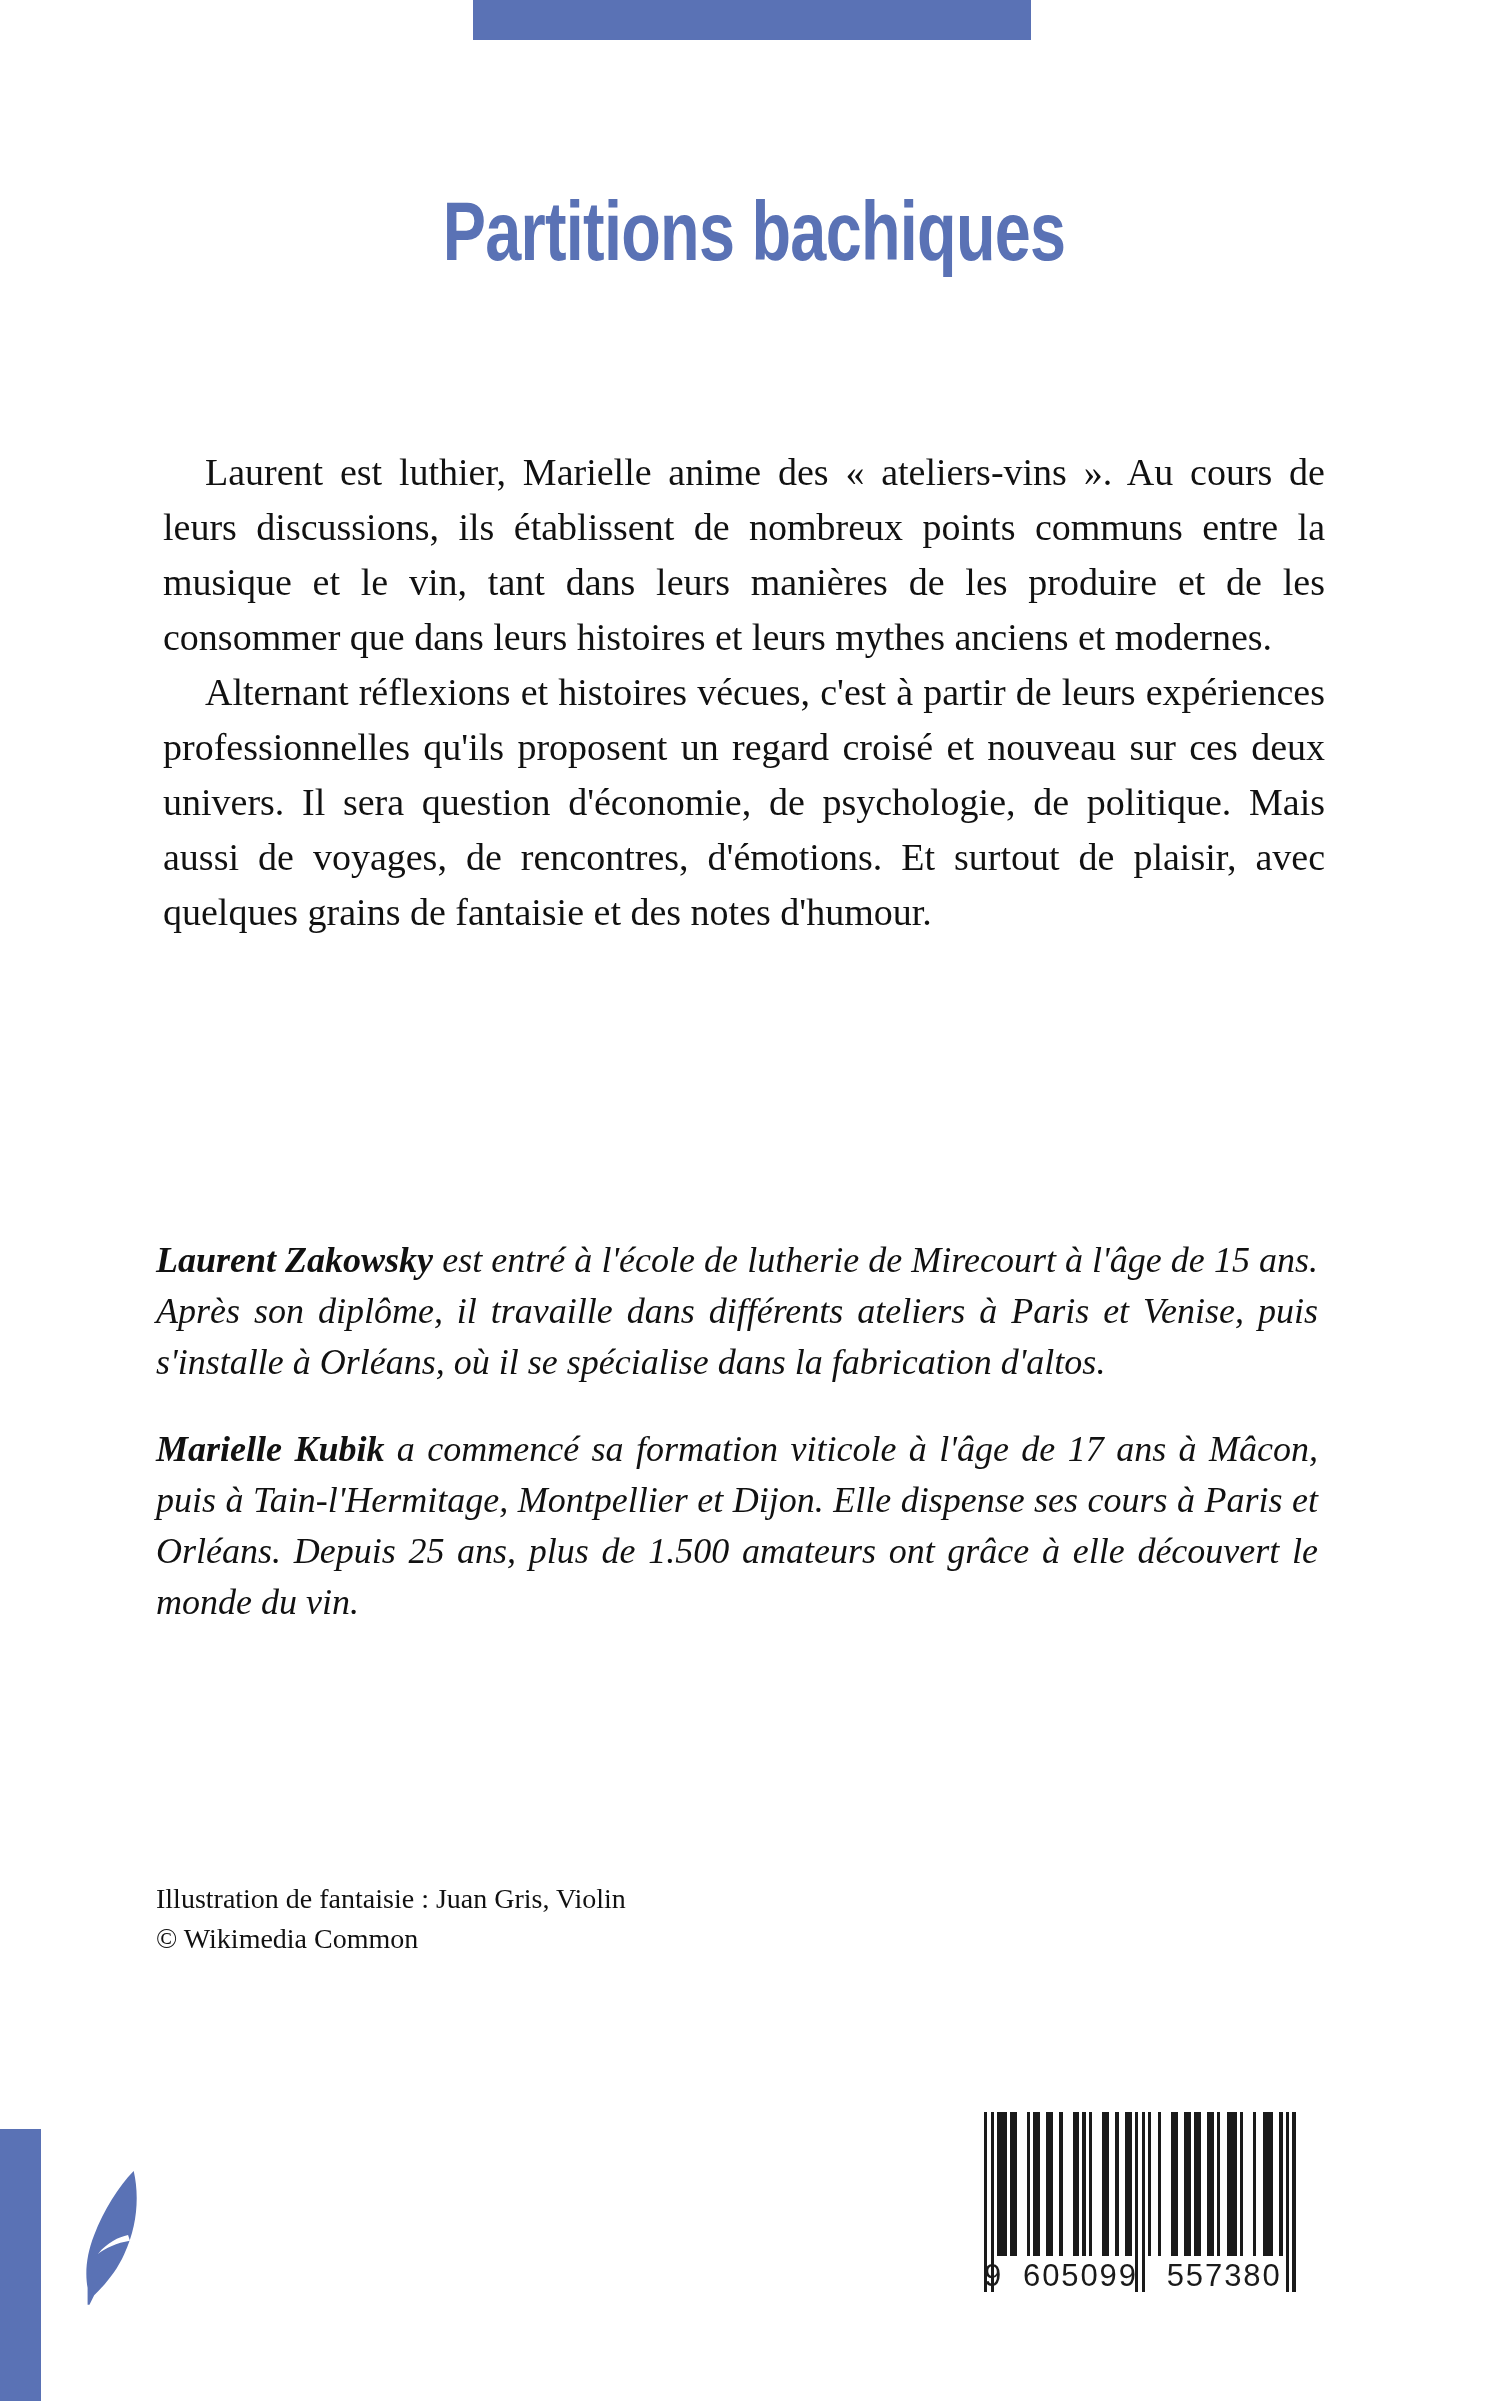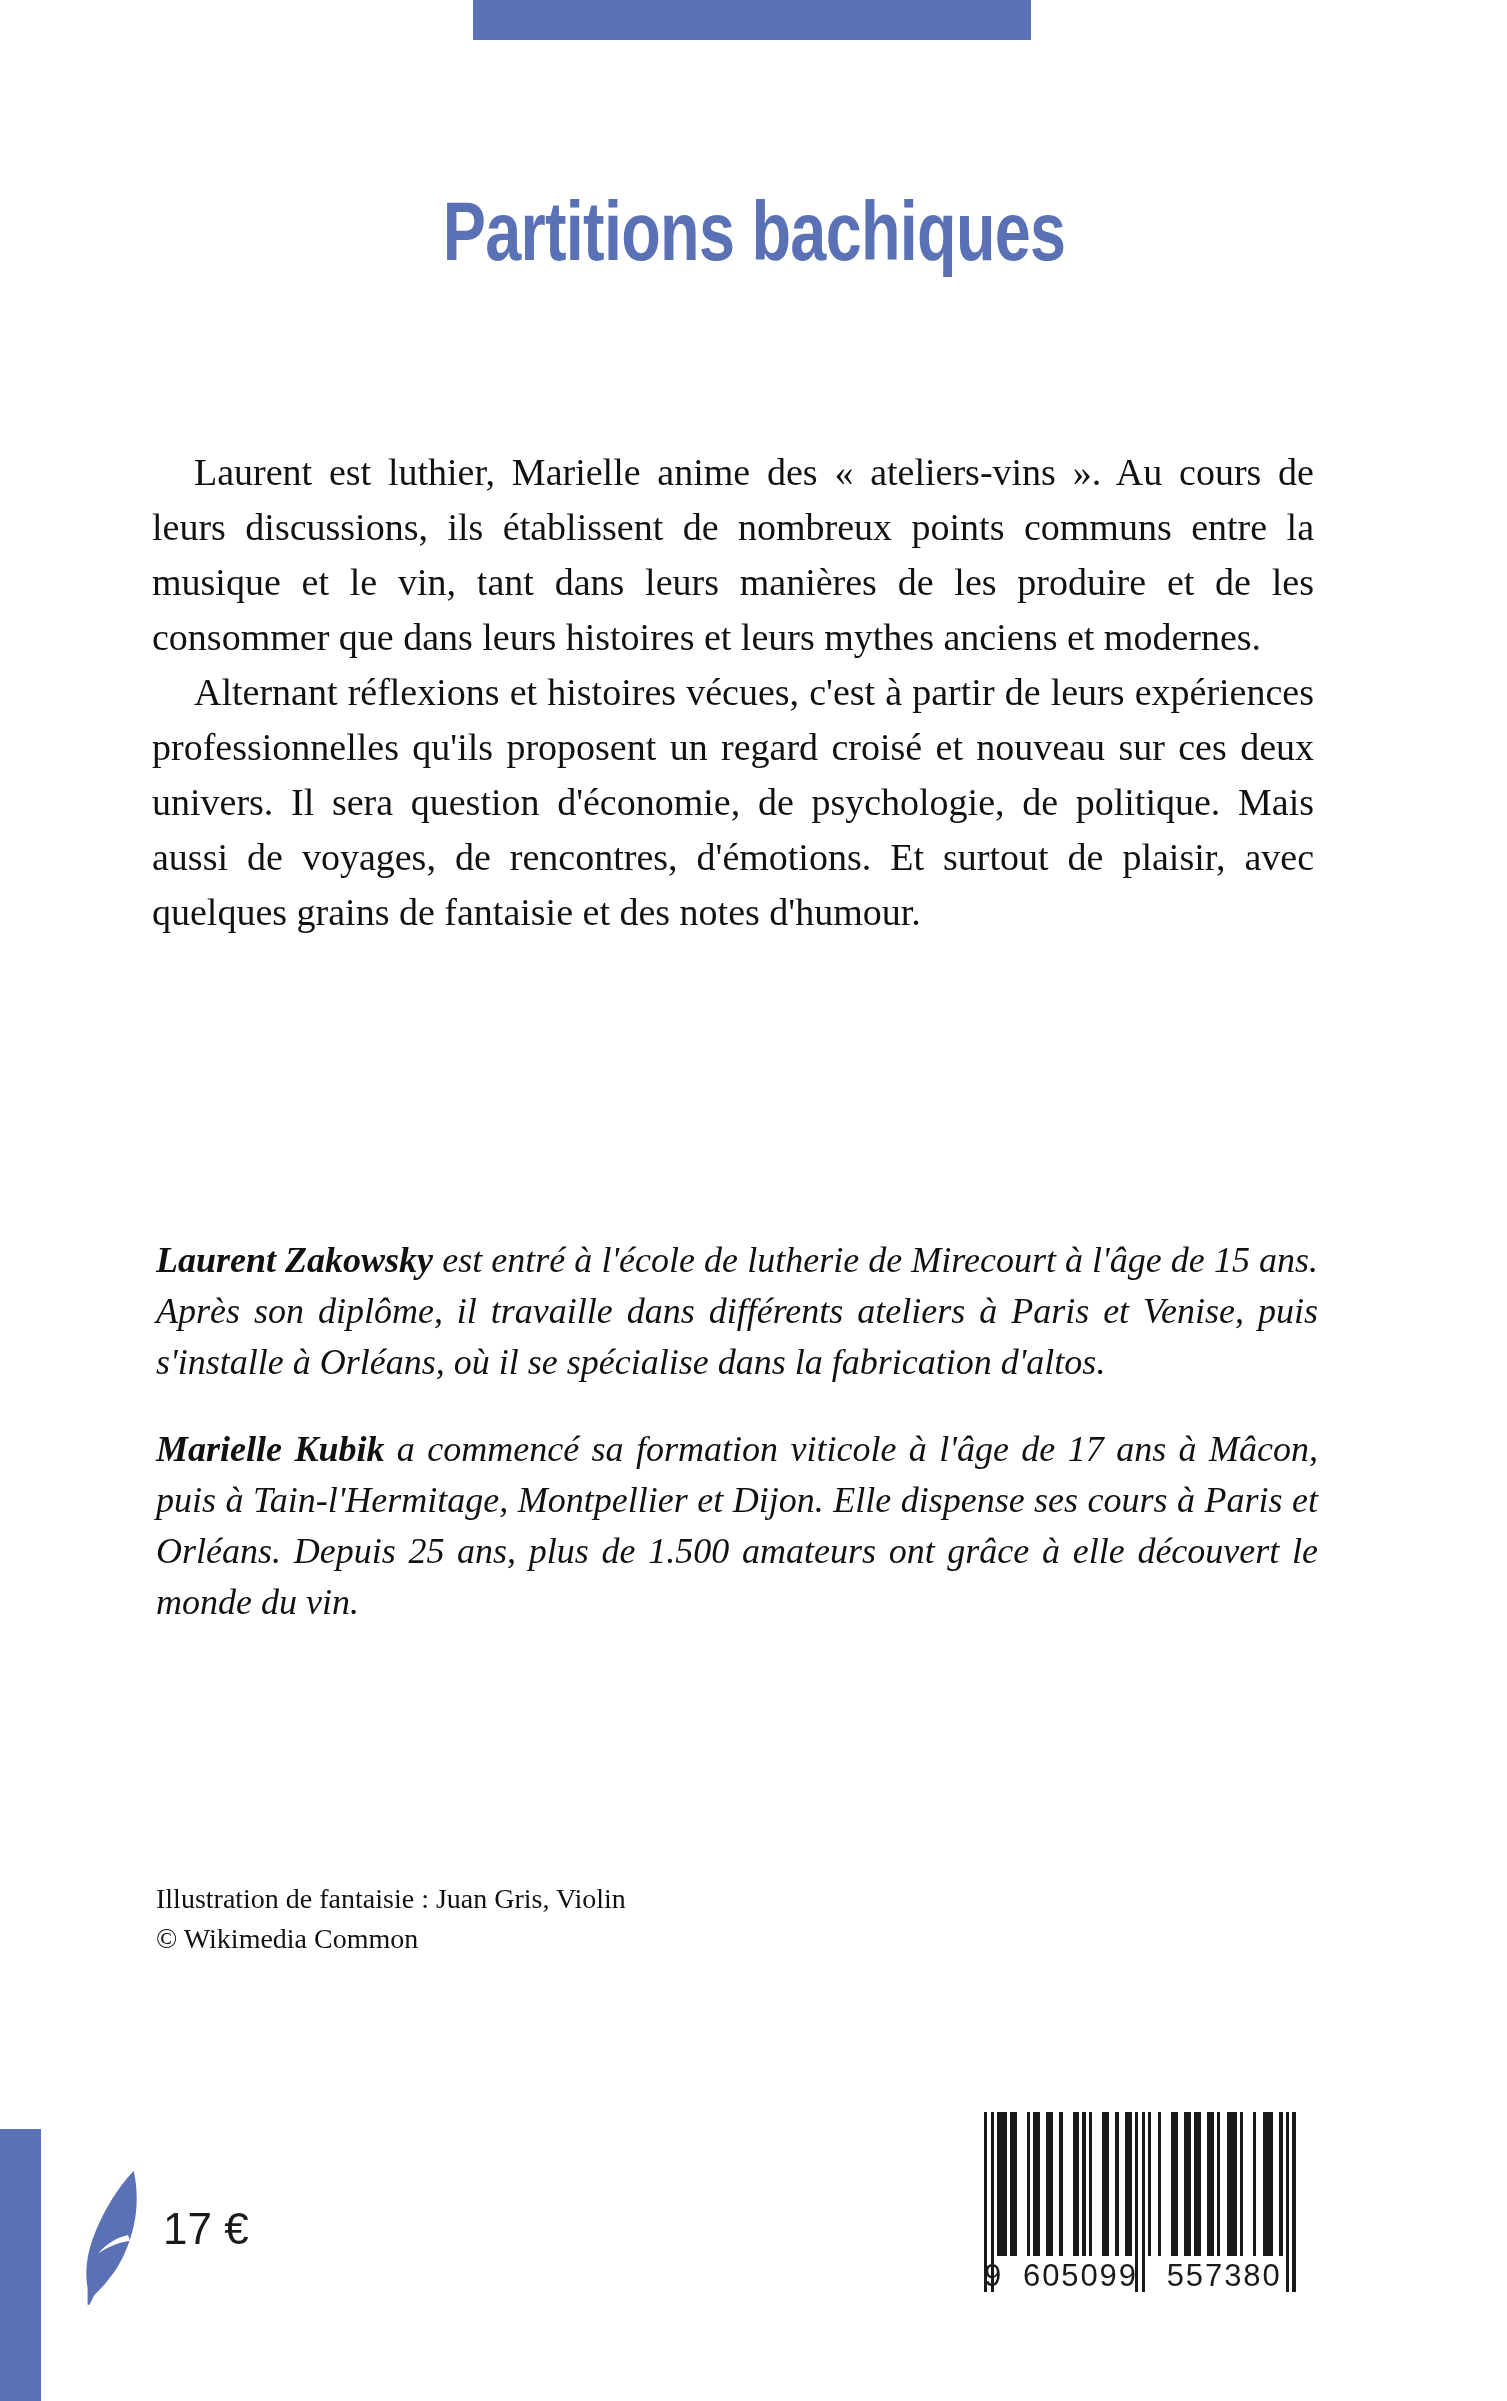--- a/index.html
+++ b/index.html
@@ -40,21 +40,21 @@
     letter-spacing: -0.9px;
     transform: scaleX(0.78);
     transform-origin: center top;
     line-height: 1.05;
     white-space: nowrap;
   }
 
   
   .blurb {
     position: absolute;
-    left: 152px;
+    left: 163px;
     top: 445px;
     width: 1162px;
     font-family: "Liberation Serif", serif;
     font-size: 38px;
     line-height: 55px;
     text-align: justify;
     text-justify: inter-word;
     color: #111111;
   }
   .blurb p {
@@ -202,21 +202,20 @@
 <div class="left-edge-bar"></div>
 
 <div class="quill">
   <svg viewBox="0 0 68 148" width="64" height="140" aria-hidden="true">
     <path d="M56 4 C62 30 60 62 46 92 C38 110 26 124 14 136 L9 146 L7 146 L7 128 C4 112 6 92 14 72 C24 46 40 20 56 4 Z" fill="#5a72b5"></path>
     <path d="M50 72 C40 74 28 80 18 92 C26 86 38 80 52 78 Z" fill="#ffffff"></path>
   </svg>
 </div>
 
 <div class="isbn-block">
-  <div class="price-line">17 €</div>
 </div>
 
 <div class="barcode-wrap">
   <div class="barcode-bars" id="barcode-bars">
       <div class="bar guard" style="width:3.3px;"></div>
       <div class="bar guard" style="width:3.3px;background:transparent;"></div>
       <div class="bar guard" style="width:3.3px;"></div>
       <div class="bar" style="width:3.3px;background:transparent;"></div>
       <div class="bar" style="width:3.3px;"></div>
       <div class="bar" style="width:3.3px;"></div>

